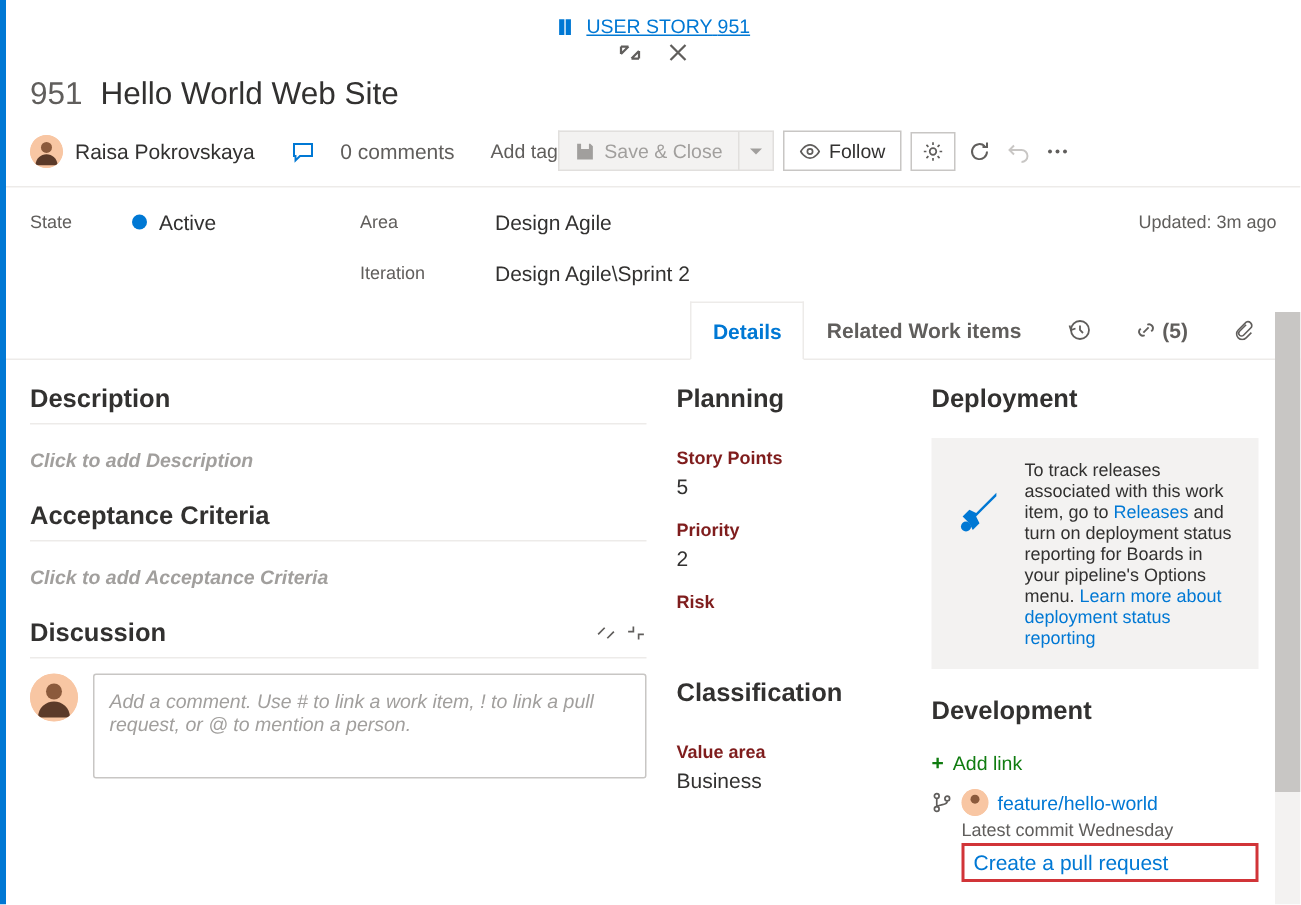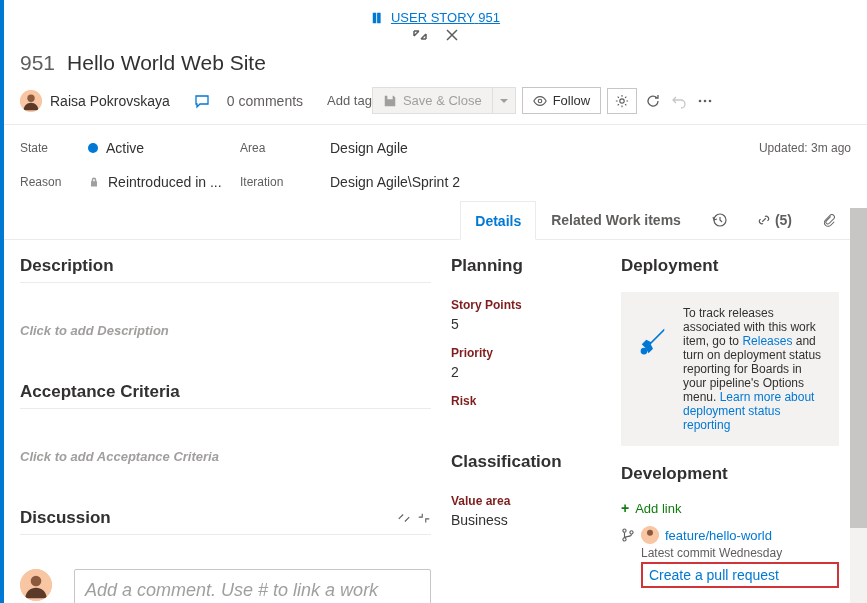--- a/index.html
+++ b/index.html
@@ -46,32 +46,32 @@
   .state-dot { width: 10px; height: 10px; border-radius: 50%; background: #0078d4; margin-left: 10px; }
   .lock-icon { width: 12px; height: 12px; fill: #a19f9d; margin-left: 10px; }
   .updated { color: #605e5c; font-size: 12px; text-align: right; flex: 1; }
   
   .tabs-row { display: flex; justify-content: flex-end; border-bottom: 1px solid #edebe9; margin: 0 -16px; padding: 0 16px; font-weight: bold; }
   .tab { padding: 10px 14px; font-size: 14px; color: #605e5c; cursor: pointer; border: 1px solid transparent; display: flex; align-items: center; gap: 4px; }
   .tab.active { color: #0078d4; border: 1px solid #edebe9; border-bottom: 1px solid #fff; margin-bottom: -1px; background: #fff; }
   
   .content { display: flex; flex: 1; overflow: hidden; padding-top: 16px; gap: 20px; }
   .col { display: flex; flex-direction: column; }
-  .col-left { flex: 1; min-width: 0; gap: 24px; }
+  .col-left { flex: 1; min-width: 0; }
   .col-mid { width: 150px; }
   .col-right { width: 230px; padding-right: 12px; }
   
   .section-header { font-size: 17px; font-weight: 600; padding-bottom: 6px; border-bottom: 1px solid #edebe9; margin-bottom: 10px; display: flex; align-items: center; justify-content: space-between; }
   .section-header.noborder { border-bottom: none; }
   .placeholder { color: #a19f9d; font-style: italic; font-size: 13px; padding: 6px 0 20px; font-weight: bold; }
   .mini-label { color: #7f1d1d; font-size: 12px; margin-bottom: 4px; margin-top: 6px; font-weight: bold; }
   .mini-val { font-size: 14px; margin-bottom: 8px; }
   
   .discussion-body { display: flex; gap: 10px; }
-  .comment-box { flex: 1; border: 1px solid #c8c6c4; border-radius: 2px; padding: 10px; min-height: 70px; color: #a19f9d; font-style: italic; font-size: 18px; margin-left: 12px; }
+  .comment-box { flex: 1; border: 1px solid #c8c6c4; border-radius: 2px; padding: 10px; min-height: 70px; color: #a19f9d; font-style: italic; font-size: 13px; }
   .expand-icons { display: flex; gap: 6px; color: #605e5c; font-size: 14px; }
   
   .deploy-box { background: #f3f2f1; padding: 14px; display: flex; gap: 12px; font-size: 12px; }
   .pipe-icon { width: 36px; height: 36px; flex-shrink: 0; margin-top: 18px; }
   .link { color: #0078d4; text-decoration: none; cursor: pointer; }
   
   .addlink { display: flex; align-items: center; gap: 6px; color: #107c10; font-size: 13px; cursor: pointer; margin-bottom: 10px; }
   .plus { font-size: 14px; font-weight: bold; }
   .branch-row { display: flex; align-items: center; gap: 6px; font-size: 13px; margin-bottom: 2px; }
   .commit-meta { color: #605e5c; font-size: 12px; margin-left: 20px; }
@@ -182,27 +182,20 @@
   </div>
 
   <div class="divider"></div>
 
   <div class="fields-row">
     <div class="fields-col c1">
       <div class="field-line">
         <span class="field-label">State</span>
         <span class="state-dot"></span>
         <span>Active</span>
-      </div>
-      <div class="field-line">
-        <span class="field-label">Reason</span>
-        <svg class="lock-icon" viewBox="0 0 16 16">
-            <path d="M5 7V5a3 3 0 016 0v2h1v7H4V7zm2 0h2V5a1 1 0 00-2 0z"></path>
-          </svg>
-        <span>Reintroduced in ...</span>
       </div>
     </div>
     <div class="fields-col c2">
       <div class="field-line">
           <span class="field-label2">Area</span>
         </div>
       <div class="field-line">
           <span class="field-label2">Iteration</span>
         </div>
     </div>

